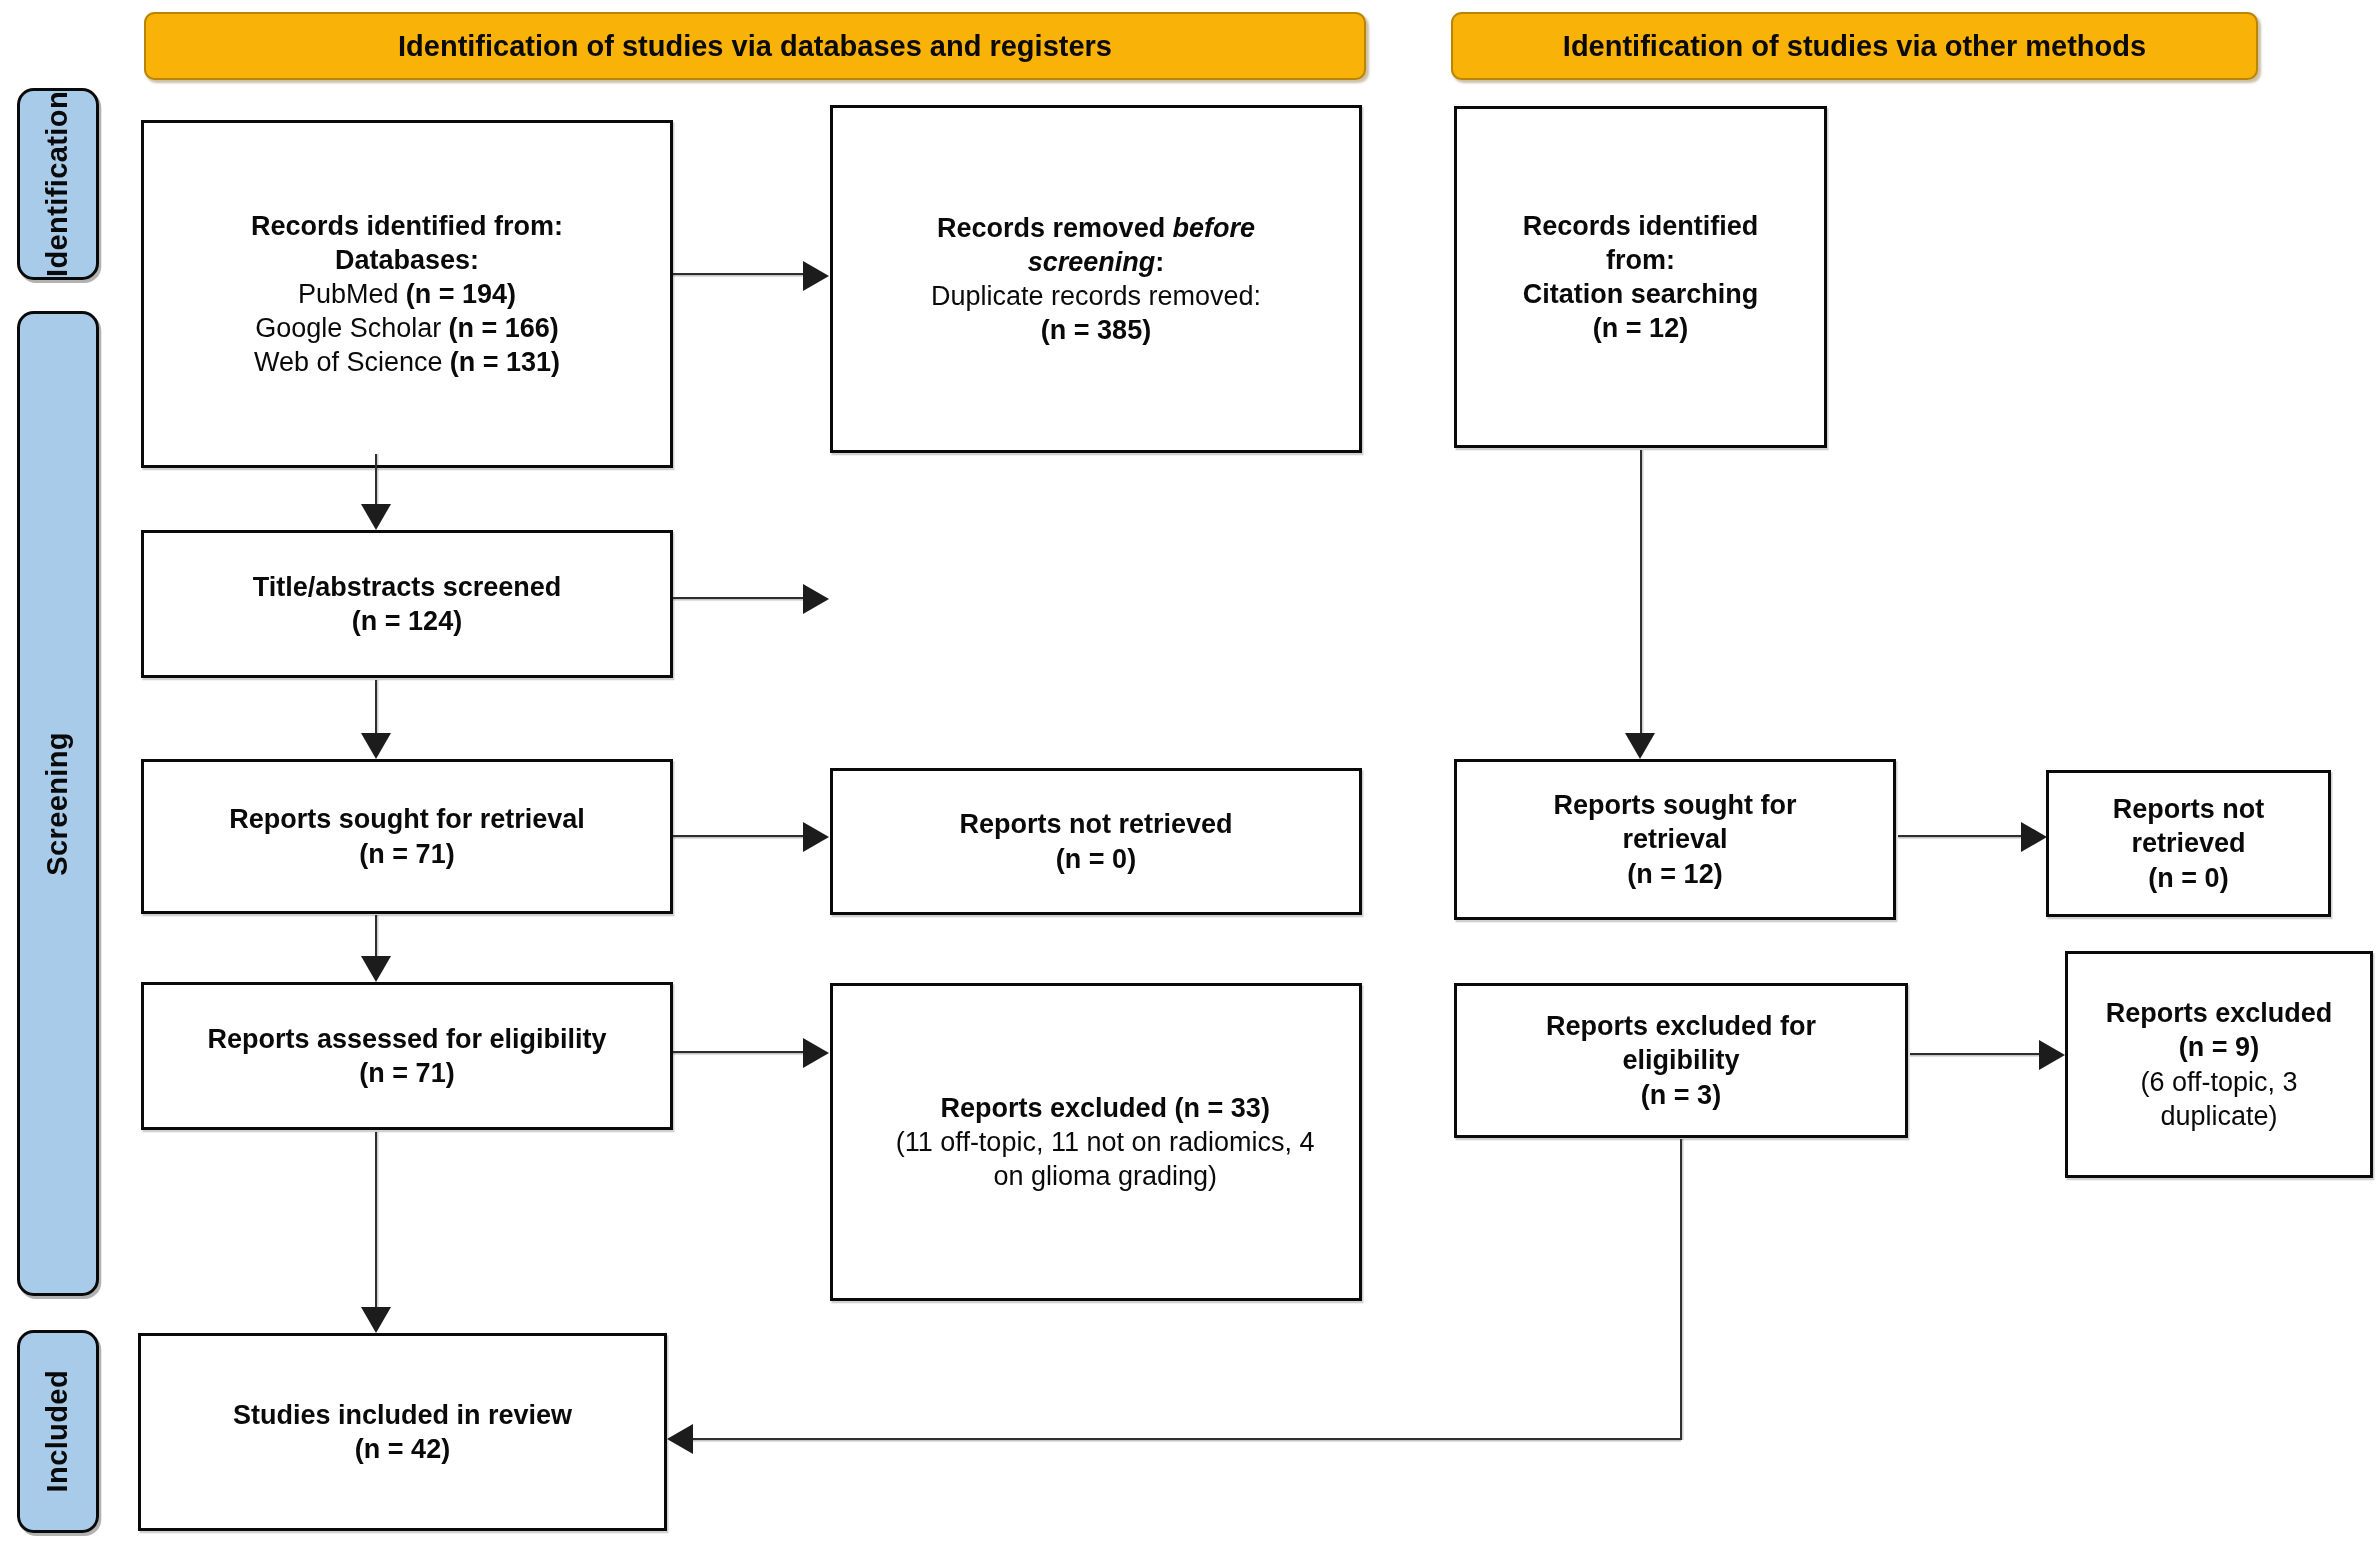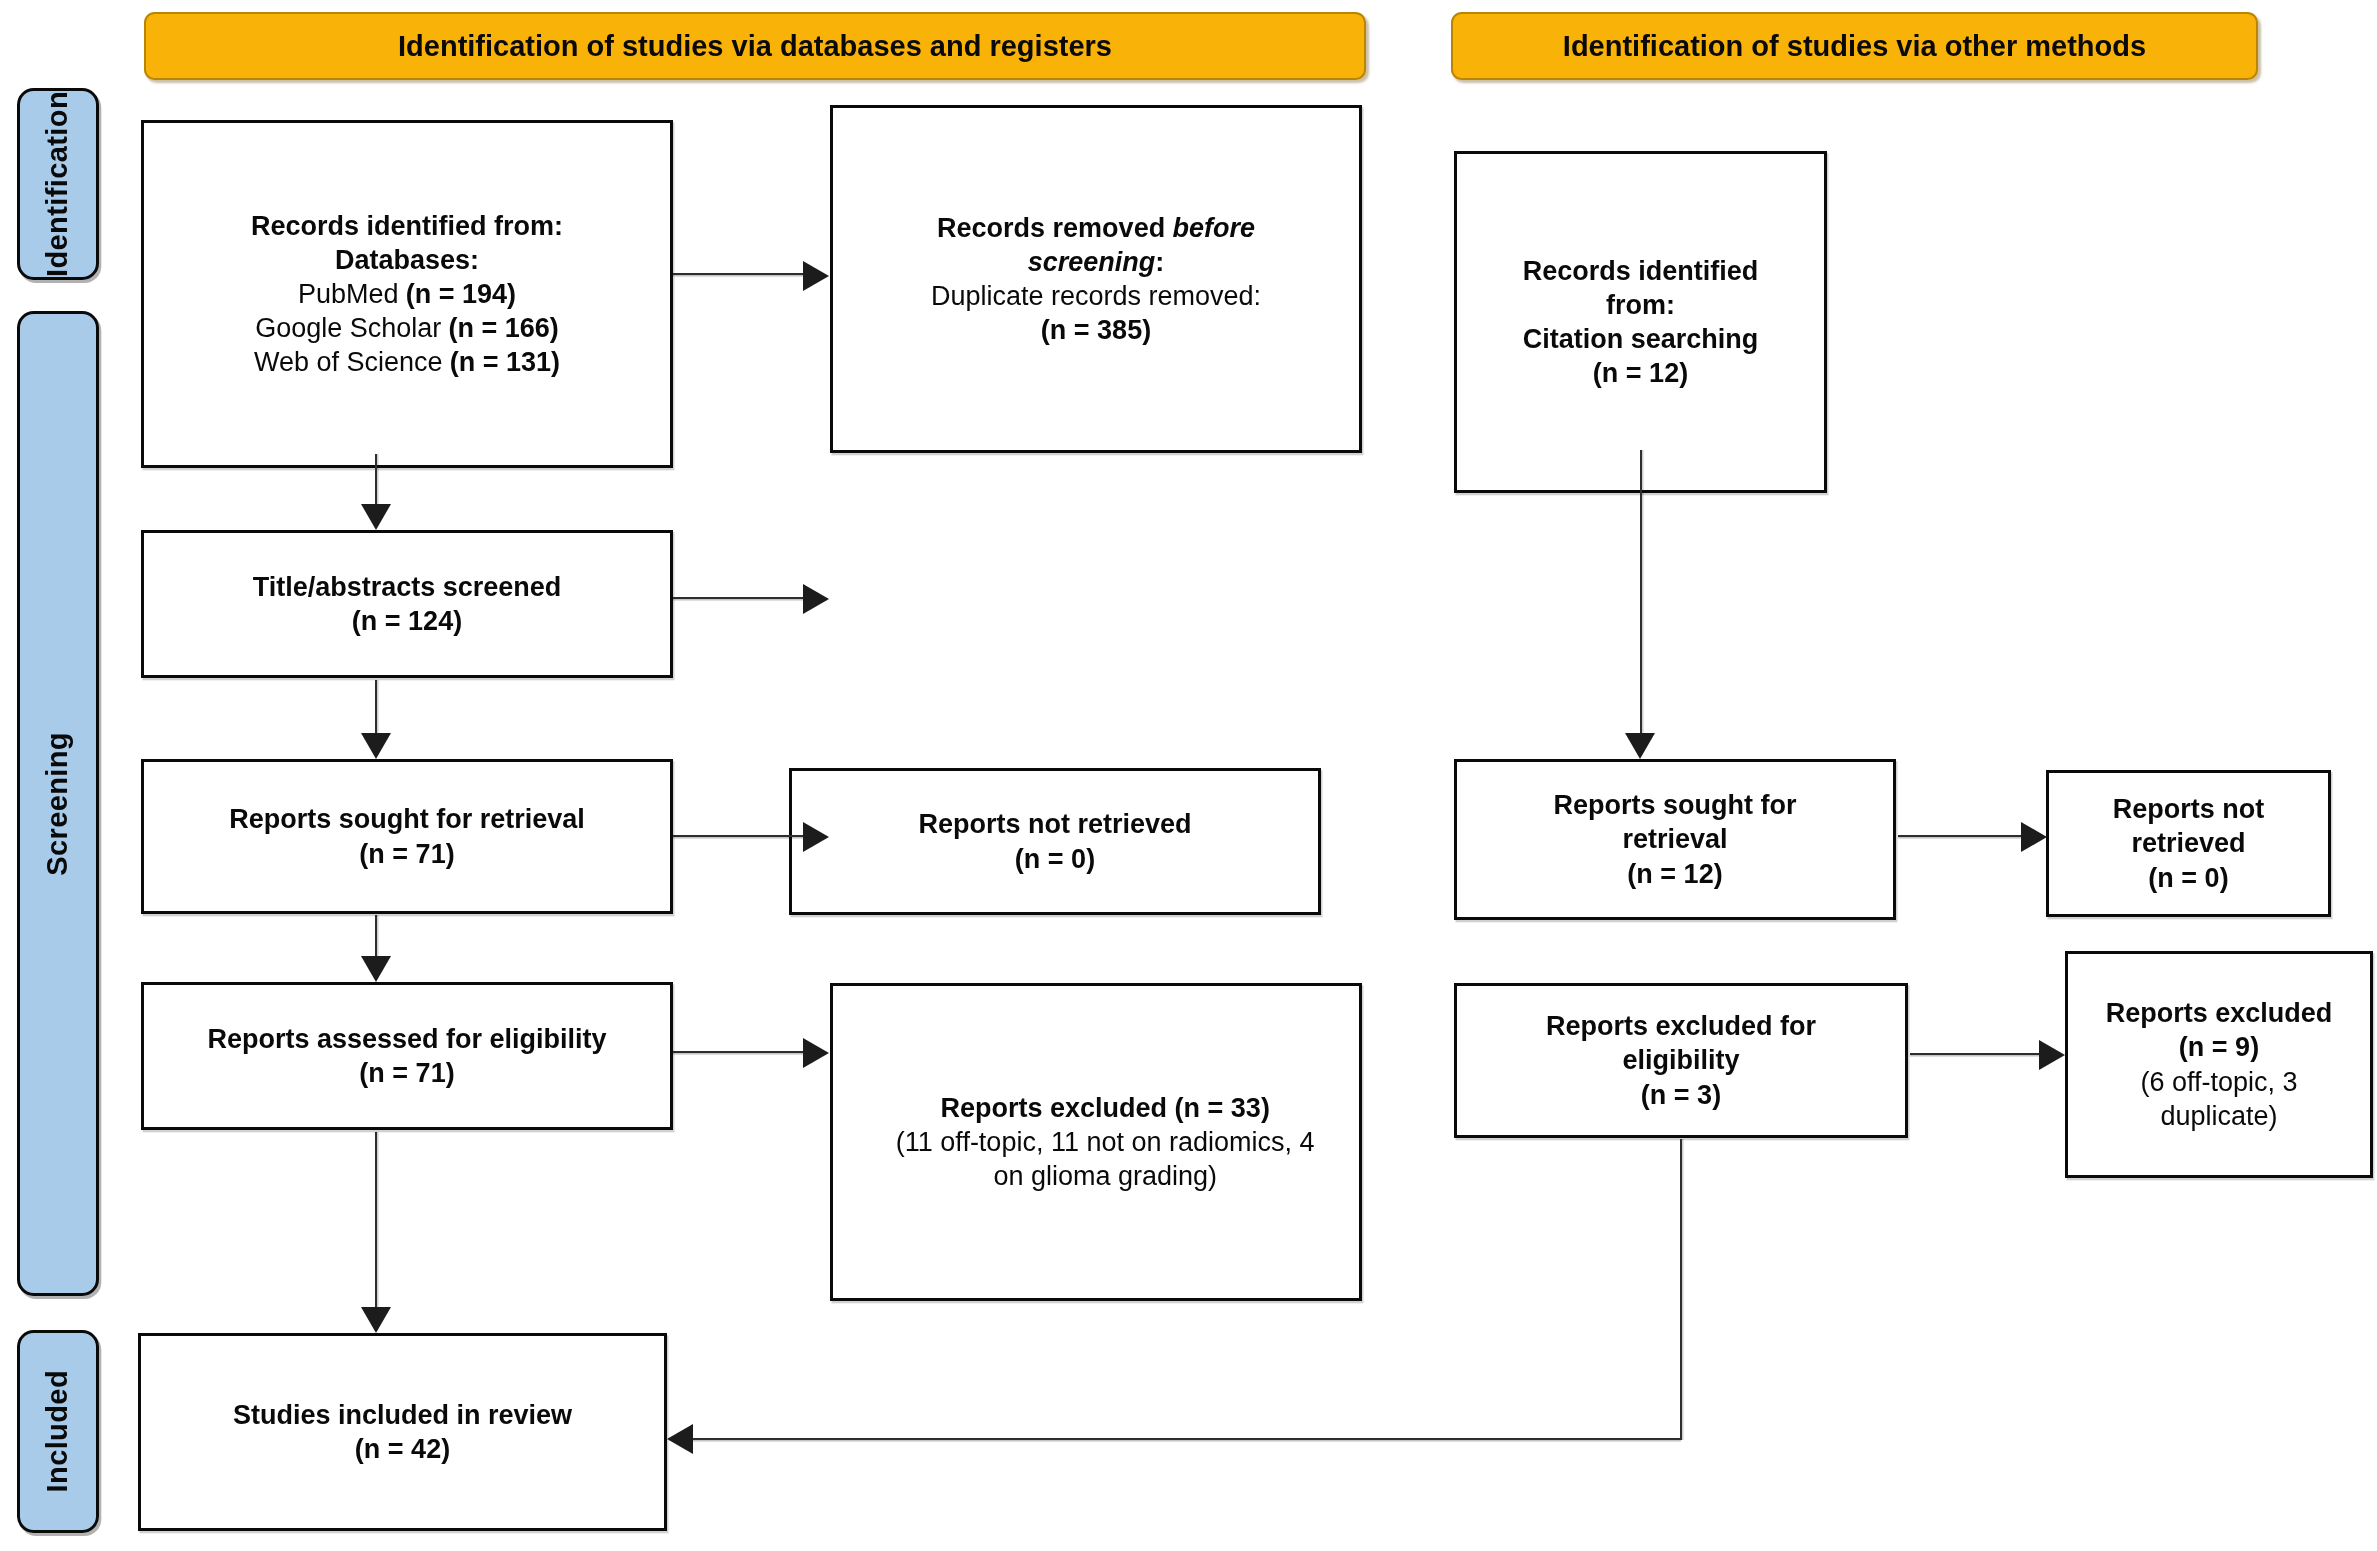--- a/index.html
+++ b/index.html
@@ -79,39 +79,39 @@
   </div>
 
   <div class="box" style="left:830px;top:105px;width:532px;height:348px;">
     <div class="narrow">
       <span class="b gap-r">Records removed</span><span class="bi">before screening</span><span class="b">:</span>
     </div>
     <div class="narrow">Duplicate records removed:</div>
     <div class="b">(n = 385)</div>
   </div>
 
-  <div class="box" style="left:1454px;top:106px;width:373px;height:342px;margin-top:45px;">
+  <div class="box" style="left:1454px;top:106px;width:373px;height:342px;">
     <div class="b">Records identified</div>
     <div class="b">from:</div>
     <div class="b">Citation searching</div>
     <div class="b">(n = 12)</div>
   </div>
 
   <div class="box" style="left:141px;top:530px;width:532px;height:148px;">
     <div class="b">Title/abstracts screened</div>
     <div class="b">(n = 124)</div>
   </div>
 
 
   <div class="box" style="left:141px;top:759px;width:532px;height:155px;">
     <div class="b">Reports sought for retrieval</div>
     <div class="b">(n = 71)</div>
   </div>
 
-  <div class="box" style="left:789px;top:768px;width:532px;height:147px;">
+  <div class="box" style="left:830px;top:768px;width:532px;height:147px;">
     <div class="b">Reports not retrieved</div>
     <div class="b">(n = 0)</div>
   </div>
 
   <div class="box" style="left:141px;top:982px;width:532px;height:148px;">
     <div class="b">Reports assessed for eligibility</div>
     <div class="b">(n = 71)</div>
   </div>
 
   <div class="box" style="left:830px;top:983px;width:532px;height:318px;padding-left:32px;">

